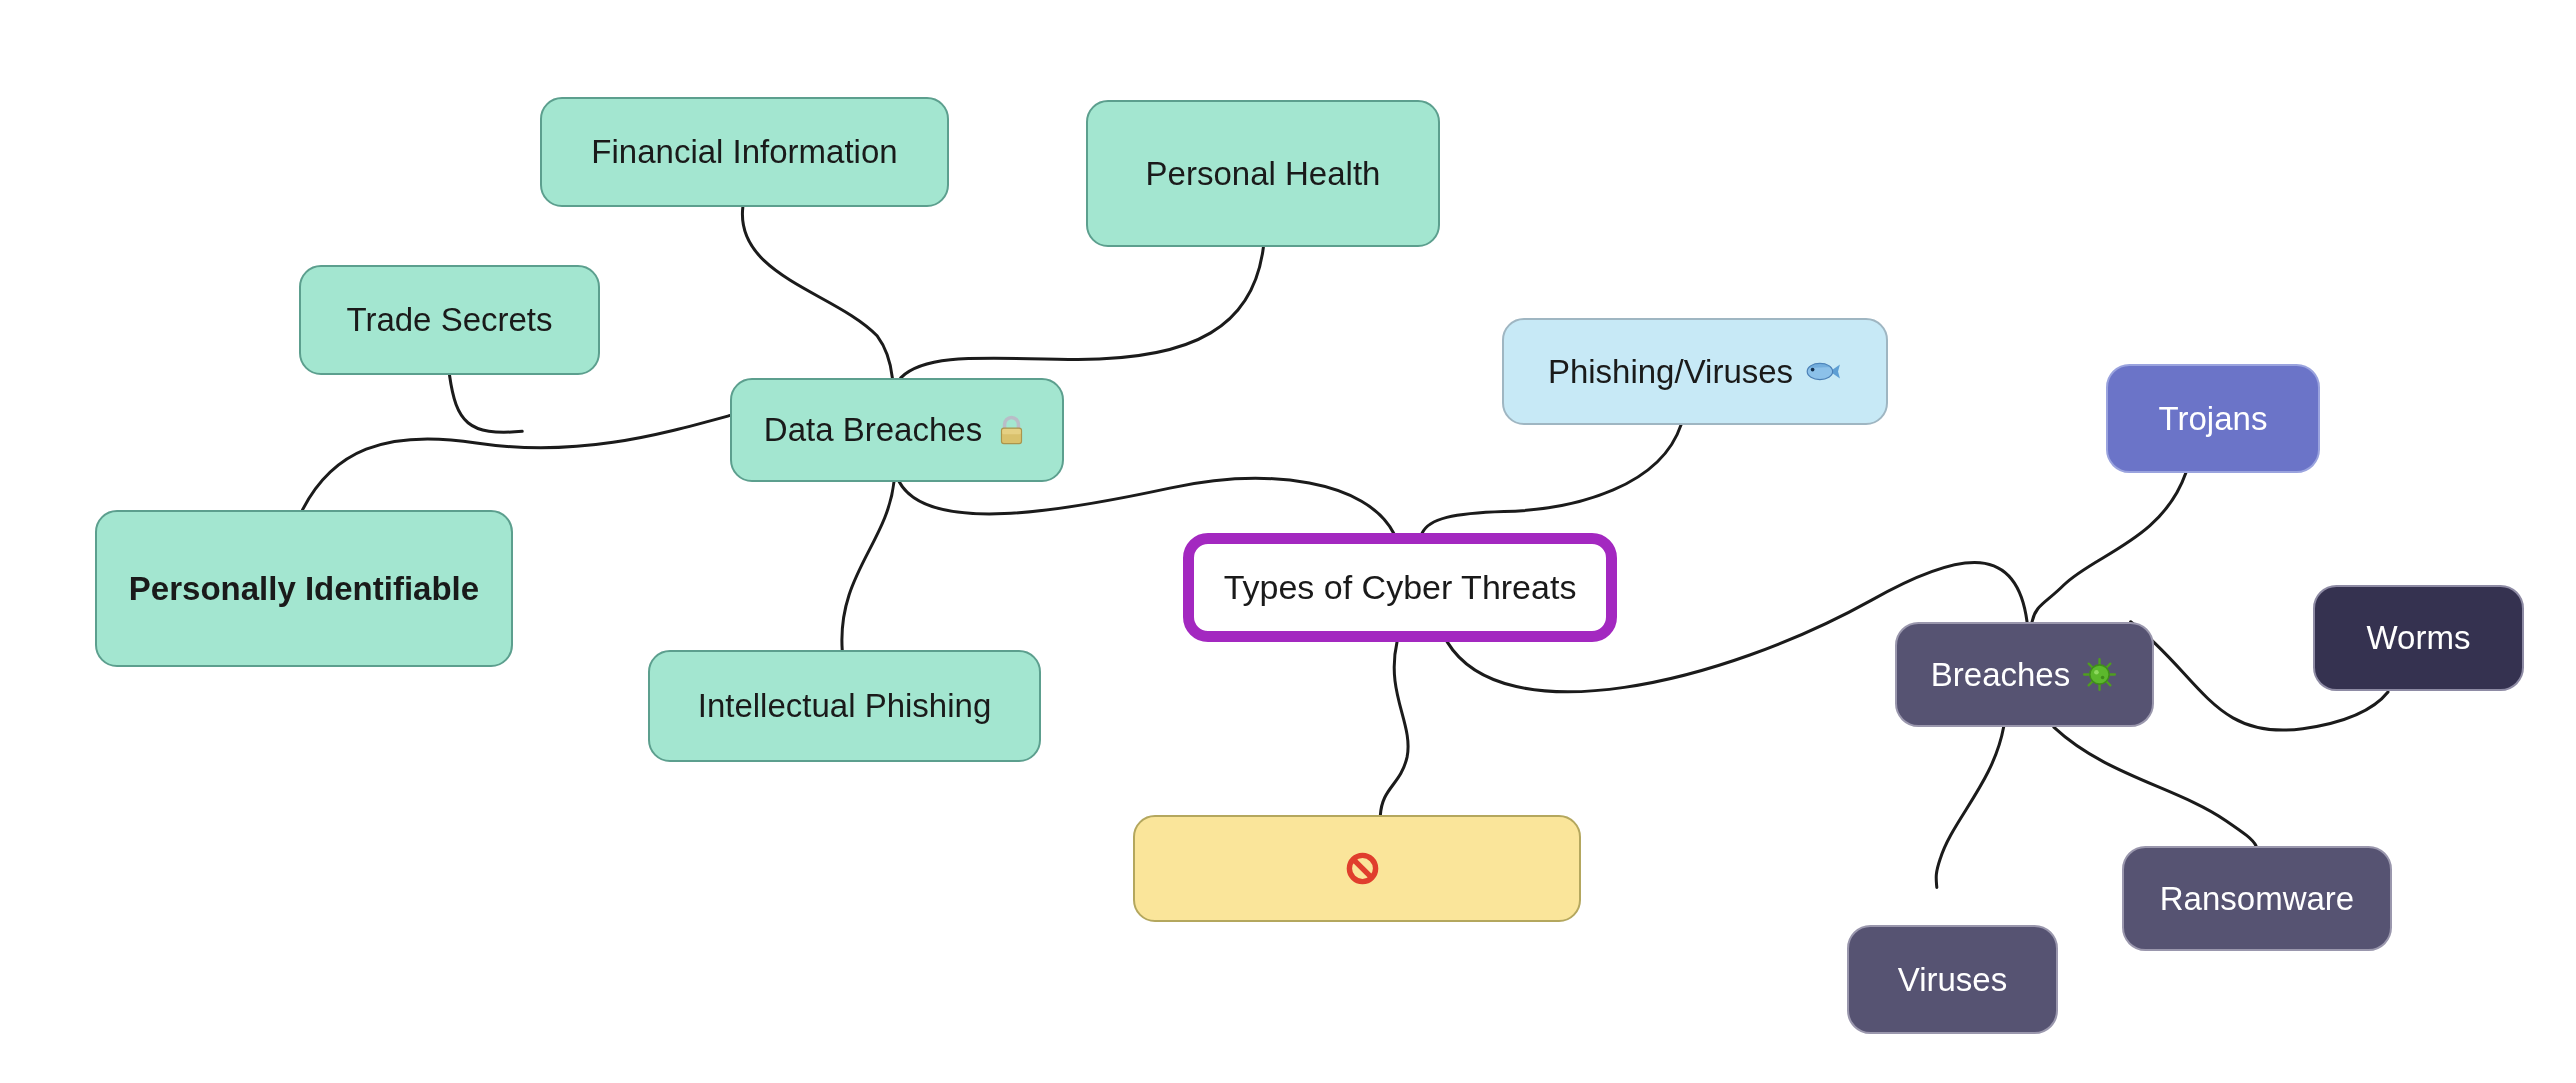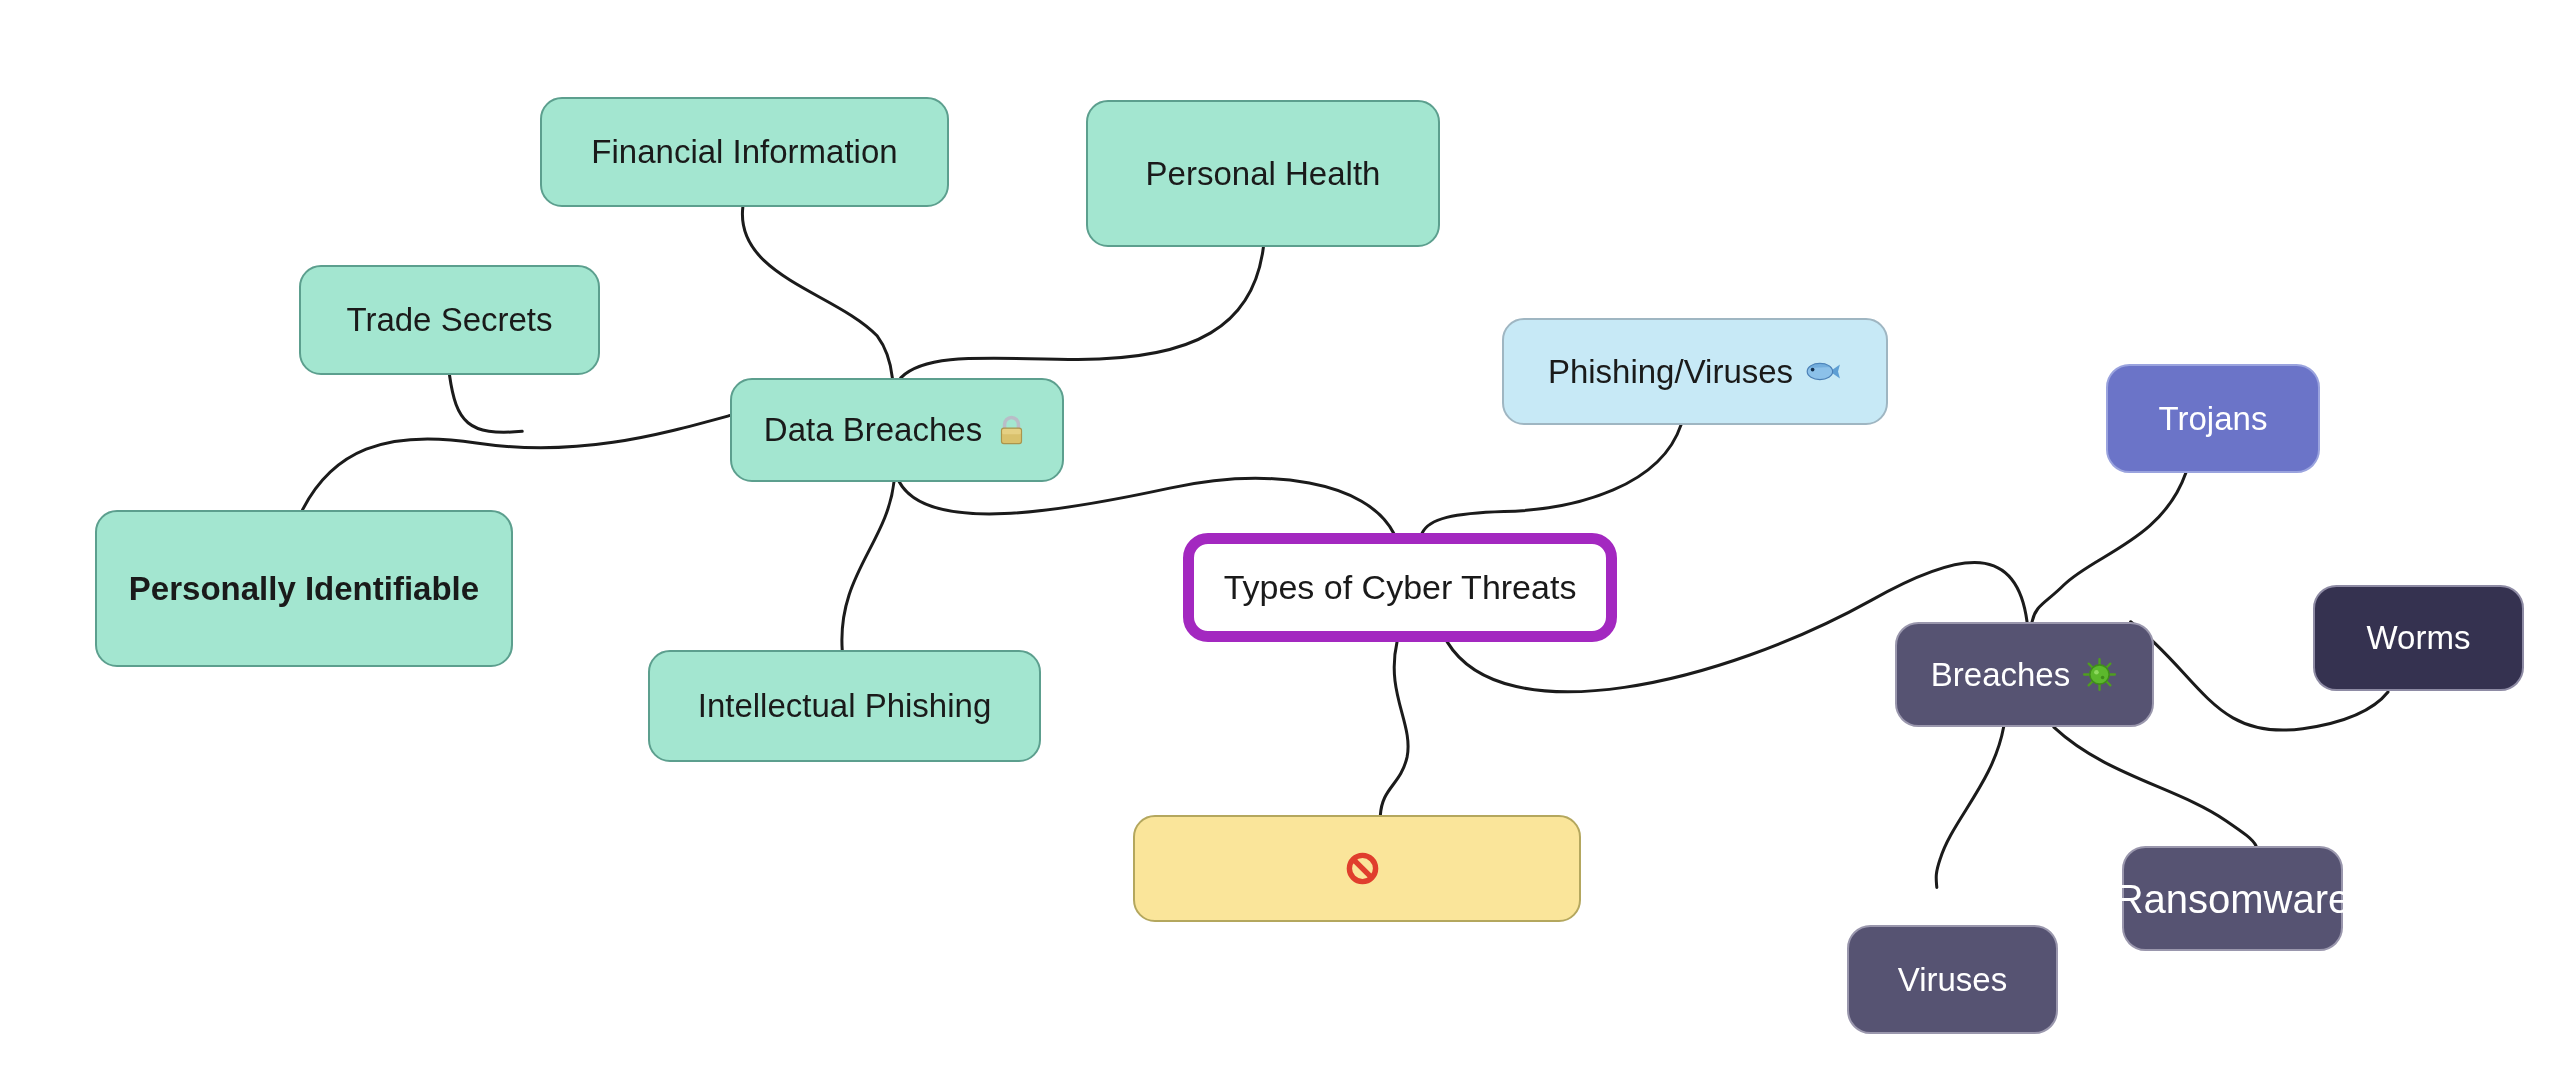--- a/index.html
+++ b/index.html
@@ -128,18 +128,18 @@
       </div>
       <div class="node" style="left: 2106px; top: 364px; width: 214px; height: 109px; background: rgb(107, 116, 200); border: 2.5px solid rgb(154, 163, 222); border-radius: 23.4px; color: rgb(255, 255, 255); font-size: 33px;">
         <span class="label">Trojans</span>
       </div>
       <div class="node" style="left: 2313px; top: 585px; width: 211px; height: 106px; background: rgb(53, 50, 80); border: 2.5px solid rgb(142, 139, 164); border-radius: 23.4px; color: rgb(255, 255, 255); font-size: 33px;">
         <span class="label">Worms</span>
       </div>
       <div class="node" style="left: 1847px; top: 887px; width: 211px; height: 109px; background: rgb(86, 83, 114); border: 2.5px solid rgb(154, 151, 173); border-radius: 23.4px; color: rgb(255, 255, 255); font-size: 33px; margin-top: 38px;">
         <span class="label">Viruses</span>
       </div>
-      <div class="node" style="left: 2122px; top: 846px; width: 221px; height: 105px; background: rgb(86, 83, 114); border: 2.5px solid rgb(154, 151, 173); border-radius: 23.4px; color: rgb(255, 255, 255); font-size: 40px;">
+      <div class="node" style="left: 2122px; top: 846px; width: 270px; height: 105px; background: rgb(86, 83, 114); border: 2.5px solid rgb(154, 151, 173); border-radius: 23.4px; color: rgb(255, 255, 255); font-size: 33px;">
         <span class="label">Ransomware</span>
       </div>
     </div>
 </div>
 
 
 </body></html>

